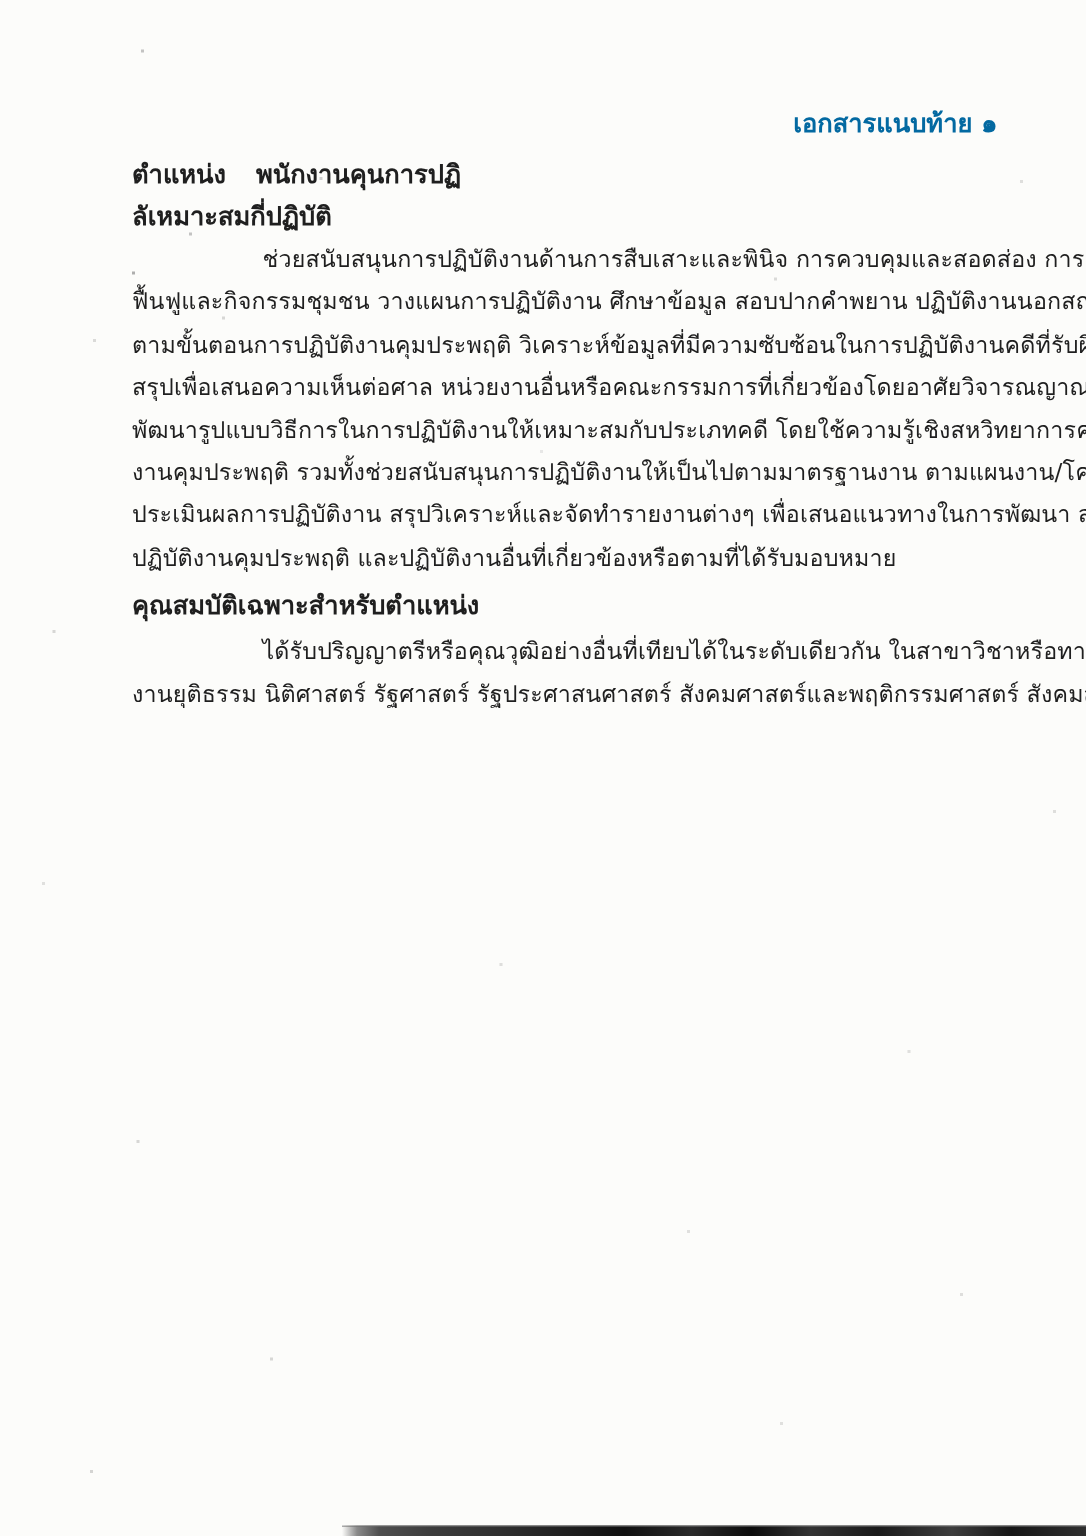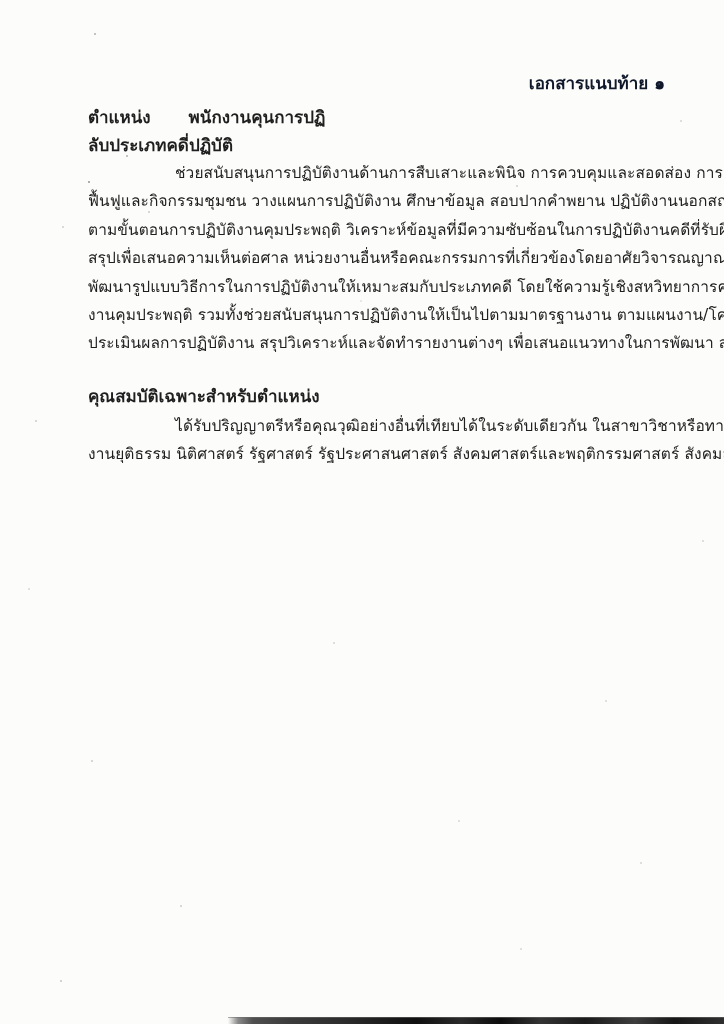--- a/index.html
+++ b/index.html
@@ -17,46 +17,46 @@
     position: absolute;
     top: 70px;
     left: 88px;
     width: 579px;
   }
   .note {
     text-align: right;
     font-weight: 700;
     font-size: 17px;
     line-height: 26px;
-    color: #0f172a;
+    color: #0369a1;
     padding-right: 2px;
   }
   .position-line {
     margin-top: 7px;
     font-weight: 700;
     font-size: 17px;
     line-height: 28px;
     white-space: nowrap;
   }
-  .position-line .pos-label { margin-right: 32px; }
+  .position-line .pos-label { margin-right: 14px; }
   .heading {
     font-weight: 700;
     font-size: 17px;
     line-height: 28px;
     white-space: nowrap;
   }
   .para { font-size: 15.5px; }
   .line {
     white-space: nowrap;
     height: 28.4px;
     line-height: 28.4px;
     letter-spacing: 0.1px;
   }
   .line.first { text-indent: 87px; }
-  .section-2 { margin-top: 24px; }
+  .section-2 { margin-top: 4px; }
   .section-2 .heading { margin-bottom: 2px; }
   
   .scan-bar {
     position: absolute;
     bottom: 0;
     left: 228px;
     right: 0;
     height: 6px;
     background: linear-gradient(90deg,
       rgba(130,130,130,0) 0%, #8a8a8a 2%, #4f4f4f 5%, #3c3c3c 12%,
@@ -102,29 +102,30 @@
   <div class="doc">
 
     <div class="note">เอกสารแนบท้าย ๑</div>
 
     <div class="position-line">
       <span class="pos-label">ตำแหน่ง</span>
       <span>พนักงานคุนการปฏิ</span>
     </div>
 
     <div class="section-1">
-      <div class="heading">ลับประเภทคดี่ปฏิบัติ</div>
+      <div class="heading">ลัเหมาะสมกี่ปฏิบัติ</div>
       <div class="para">
         <div class="line first">ช่วยสนับสนุนการปฏิบัติงานด้านการสืบเสาะและพินิจ การควบคุมและสอดส่อง การแก้ไข</div>
         <div class="line">ฟื้นฟูและกิจกรรมชุมชน วางแผนการปฏิบัติงาน ศึกษาข้อมูล สอบปากคำพยาน ปฏิบัติงานนอกสถานที่</div>
         <div class="line">ตามขั้นตอนการปฏิบัติงานคุมประพฤติ วิเคราะห์ข้อมูลที่มีความซับซ้อนในการปฏิบัติงานคดีที่รับผิดชอบ</div>
         <div class="line">สรุปเพื่อเสนอความเห็นต่อศาล หน่วยงานอื่นหรือคณะกรรมการที่เกี่ยวข้องโดยอาศัยวิจารณญาณของตนเอง</div>
         <div class="line">พัฒนารูปแบบวิธีการในการปฏิบัติงานให้เหมาะสมกับประเภทคดี โดยใช้ความรู้เชิงสหวิทยาการความรู้ทางด้าน</div>
         <div class="line">งานคุมประพฤติ รวมทั้งช่วยสนับสนุนการปฏิบัติงานให้เป็นไปตามมาตรฐานงาน ตามแผนงาน/โครงการ ติดตาม</div>
         <div class="line">ประเมินผลการปฏิบัติงาน สรุปวิเคราะห์และจัดทำรายงานต่างๆ เพื่อเสนอแนวทางในการพัฒนา สนับสนุนการ</div>
+        <div class="line last">ปฏิบัติงานคุมประพฤติ และปฏิบัติงานอื่นที่เกี่ยวข้องหรือตามที่ได้รับมอบหมาย</div>
       </div>
     </div>
 
     <div class="section-2">
       <div class="heading">คุณสมบัติเฉพาะสำหรับตำแหน่ง</div>
       <div class="para">
         <div class="line first">ได้รับปริญญาตรีหรือคุณวุฒิอย่างอื่นที่เทียบได้ในระดับเดียวกัน ในสาขาวิชาหรือทางอาชญาวิทยา</div>
         <div class="line">งานยุติธรรม นิติศาสตร์ รัฐศาสตร์ รัฐประศาสนศาสตร์ สังคมศาสตร์และพฤติกรรมศาสตร์ สังคมสงเคราะห์</div>
       </div>
     </div>

